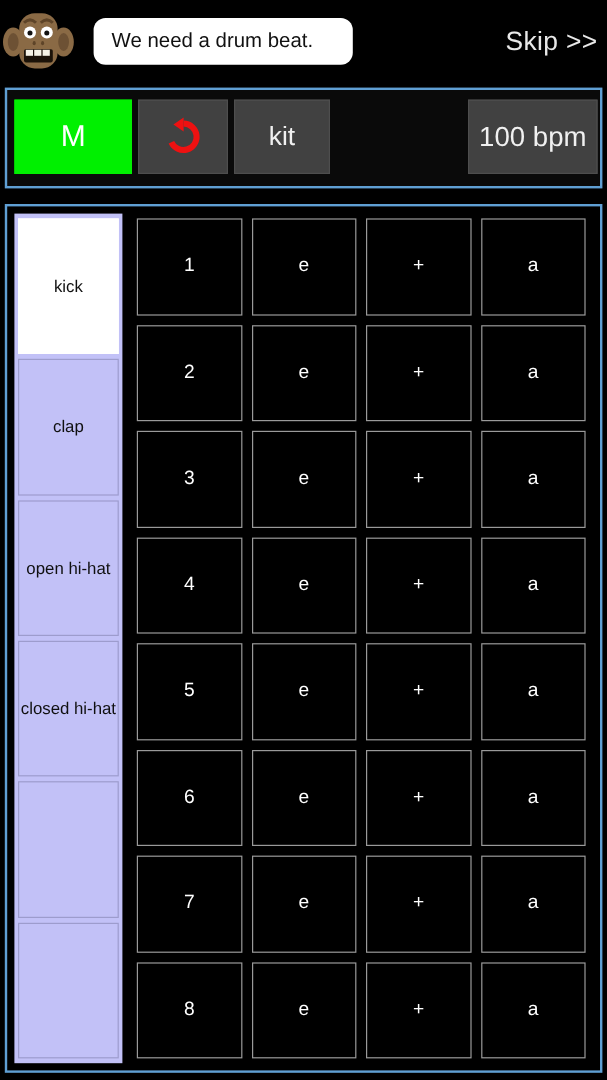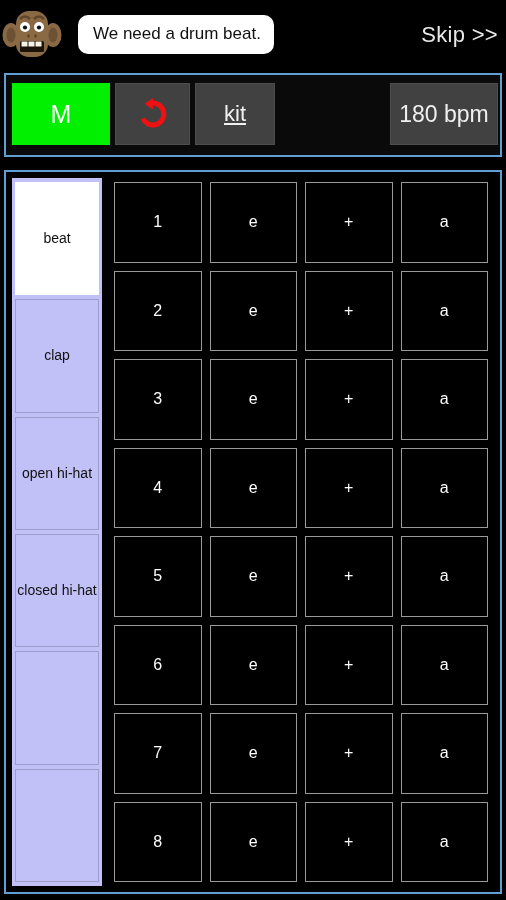--- a/index.html
+++ b/index.html
@@ -19,21 +19,21 @@
   .monkey {
     width: 60px; height: 58px; margin-left: 2px; flex: 0 0 auto;
     position: relative;
   }
   .monkey svg { display: block; }
   .bubble {
     margin-left: 17px;
     background: #ffffff;
     color: #111111;
     border-radius: 9px;
-    padding: 9px 12px 11px 14px;
+    padding: 9px 32px 11px 14px;
     font-size: 17px;
     line-height: 1;
     white-space: nowrap;
     box-shadow: 0 0 0 1px #ffffff;
   }
   .skip {
     position: absolute; right: 8px; top: 22px;
     color: #e8e8e8; font-size: 22px; letter-spacing: .3px;
   }
 
@@ -53,21 +53,21 @@
     color: #f0f0f0;
     font-size: 22px;
     display: flex; align-items: center; justify-content: center;
   }
   .tbtn.metro {
     left: 6px; width: 98px;
     background: #00f000; border: 1px solid #00f000; color: #ffffff;
     font-size: 25px;
   }
   .tbtn.undo { left: 109px; width: 75px; }
-  .tbtn.kit  { left: 189px; width: 80px; text-decoration: underline; }
+  .tbtn.kit  { left: 189px; width: 80px; }
   .tbtn.bpm  { left: 384px; width: 108px; font-size: 23px; }
   .undo-icon { width: 40px; height: 40px; display:block; }
 
   
   .panel-grid {
     position: absolute; left: 4px; top: 170px; width: 498px; height: 724px;
     border: 2px solid #5f9fd4;
     background: #000000;
   }
   .grid-wrap { position: absolute; inset: 2px; display: flex; }
@@ -157,32 +157,32 @@
           <path d="M20 9 A11 11 0 1 1 9.8 24.5" stroke="#ee1111" stroke-width="5" fill="none" stroke-linecap="butt"></path>
           <polygon points="20,4 20,15.5 11.5,9.8" fill="#ee1111"></polygon>
         </svg>
       </div>
 
       <div class="tbtn kit">
         <span>kit</span>
       </div>
 
       <div class="tbtn bpm">
-        <span>180 bpm</span>
+        <span>100 bpm</span>
       </div>
 
     </div>
   </div>
 
   <div class="panel-grid">
     <div class="grid-wrap">
 
       <div class="labelcol" id="labelcol">
           <div class="labelcell selected">
-            <span>beat</span>
+            <span>kick</span>
           </div>
           <div class="labelcell">
             <span>clap</span>
           </div>
           <div class="labelcell">
             <span>open hi-hat</span>
           </div>
           <div class="labelcell">
             <span>closed hi-hat</span>
           </div>

